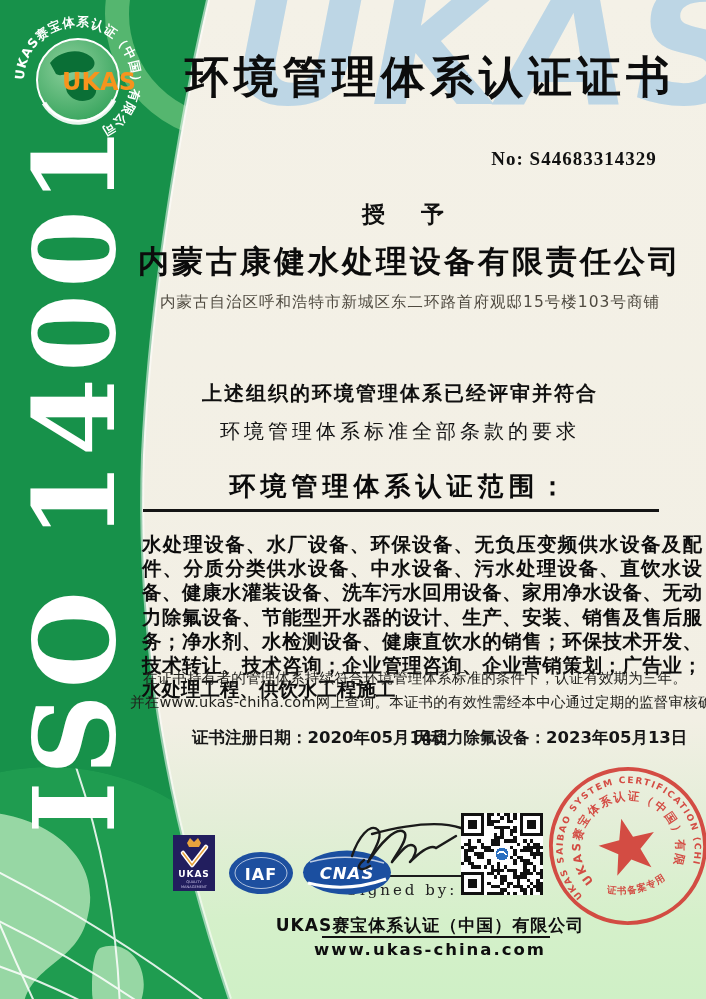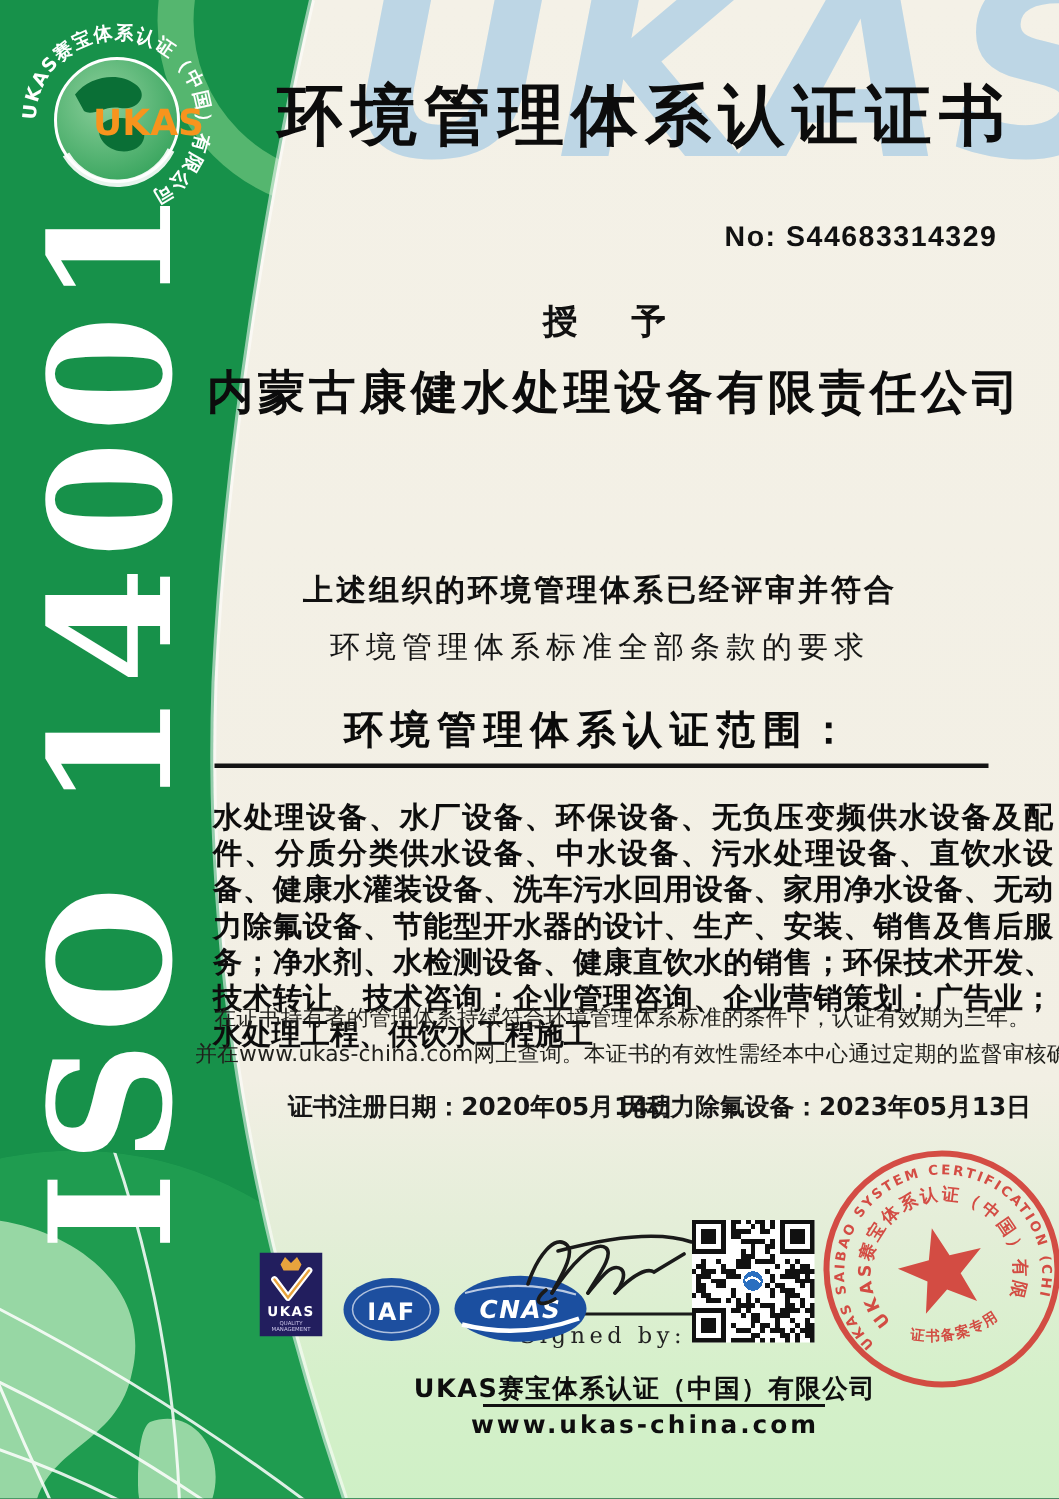--- a/index.html
+++ b/index.html
@@ -16,21 +16,21 @@
     font-family:"DejaVu Sans",sans-serif;font-style:italic;font-weight:bold;
     font-size:168px;color:#b0d0e5;opacity:.8;letter-spacing:2px;white-space:nowrap;
   }
   .abs{position:absolute;z-index:2;}
   .ctr{text-align:center;}
   .title{
     left:158px;top:48px;width:544px;font-family:"DejaVu Serif","Liberation Serif",serif;
     font-weight:bold;font-size:44px;letter-spacing:5px;color:#0c0c0c;white-space:nowrap;
   }
   .cert-no{
-    left:448px;top:148px;width:252px;font-family:Liberation Sans, sans-serif;
+    left:448px;top:148px;width:252px;font-family:Liberation Serif, serif;
     font-weight:bold;font-size:19px;letter-spacing:1px;color:#111;
   }
   .grant{left:150px;top:199px;width:520px;font-weight:bold;font-size:23px;letter-spacing:14px;color:#111;}
   .company{
     left:120px;top:241px;width:580px;font-family:"DejaVu Serif",serif;
     font-weight:bold;font-size:31px;letter-spacing:3px;color:#0c0c0c;white-space:nowrap;
   }
   .address{left:120px;top:292px;width:580px;font-size:15.5px;letter-spacing:1px;color:#4f4a40;}
   .conform1{left:110px;top:353px;width:580px;font-weight:bold;font-size:20px;letter-spacing:2px;color:#101010;margin-top:27px;}
   .standard{left:110px;top:384px;width:580px;font-family:"DejaVu Serif",serif;font-size:24px;letter-spacing:1px;color:#101010;}
@@ -124,20 +124,21 @@
       <textPath href="#ringPath">UKAS赛宝体系认证（中国）有限公司</textPath>
     </text>
     <text x="52" y="82" font-size="24" font-weight="bold" fill="#f7941d">UKAS</text>
   </svg>
 
   <div class="abs title ctr">环境管理体系认证证书</div>
   <div class="abs cert-no ctr">No: S44683314329</div>
   <div class="abs company ctr">内蒙古康健水处理设备有限责任公司</div>
 
   <div class="abs grant ctr">授 予</div>
+  <div class="abs address ctr">内蒙古自治区呼和浩特市新城区东二环路首府观邸15号楼103号商铺</div>
 
   <div class="abs conform1 ctr">上述组织的环境管理体系已经评审并符合</div>
   <div class="abs conform2 ctr">环境管理体系标准全部条款的要求</div>
 
   <div class="abs scope-title ctr">环境管理体系认证范围：</div>
   <div class="abs divider"></div>
   <div class="abs scope-text">水处理设备、水厂设备、环保设备、无负压变频供水设备及配件、分质分类供水设备、中水设备、污水处理设备、直饮水设备、健康水灌装设备、洗车污水回用设备、家用净水设备、无动力除氟设备、节能型开水器的设计、生产、安装、销售及售后服务；净水剂、水检测设备、健康直饮水的销售；环保技术开发、技术转让、技术咨询；企业管理咨询、企业营销策划；广告业；水处理工程、供饮水工程施工</div>
 
   <div class="abs note note1 ctr">在证书持有者的管理体系持续符合环境管理体系标准的条件下，认证有效期为三年。</div>
   <div class="abs note note2 ctr">并在www.ukas-china.com网上查询。本证书的有效性需经本中心通过定期的监督审核确认保持。</div>

